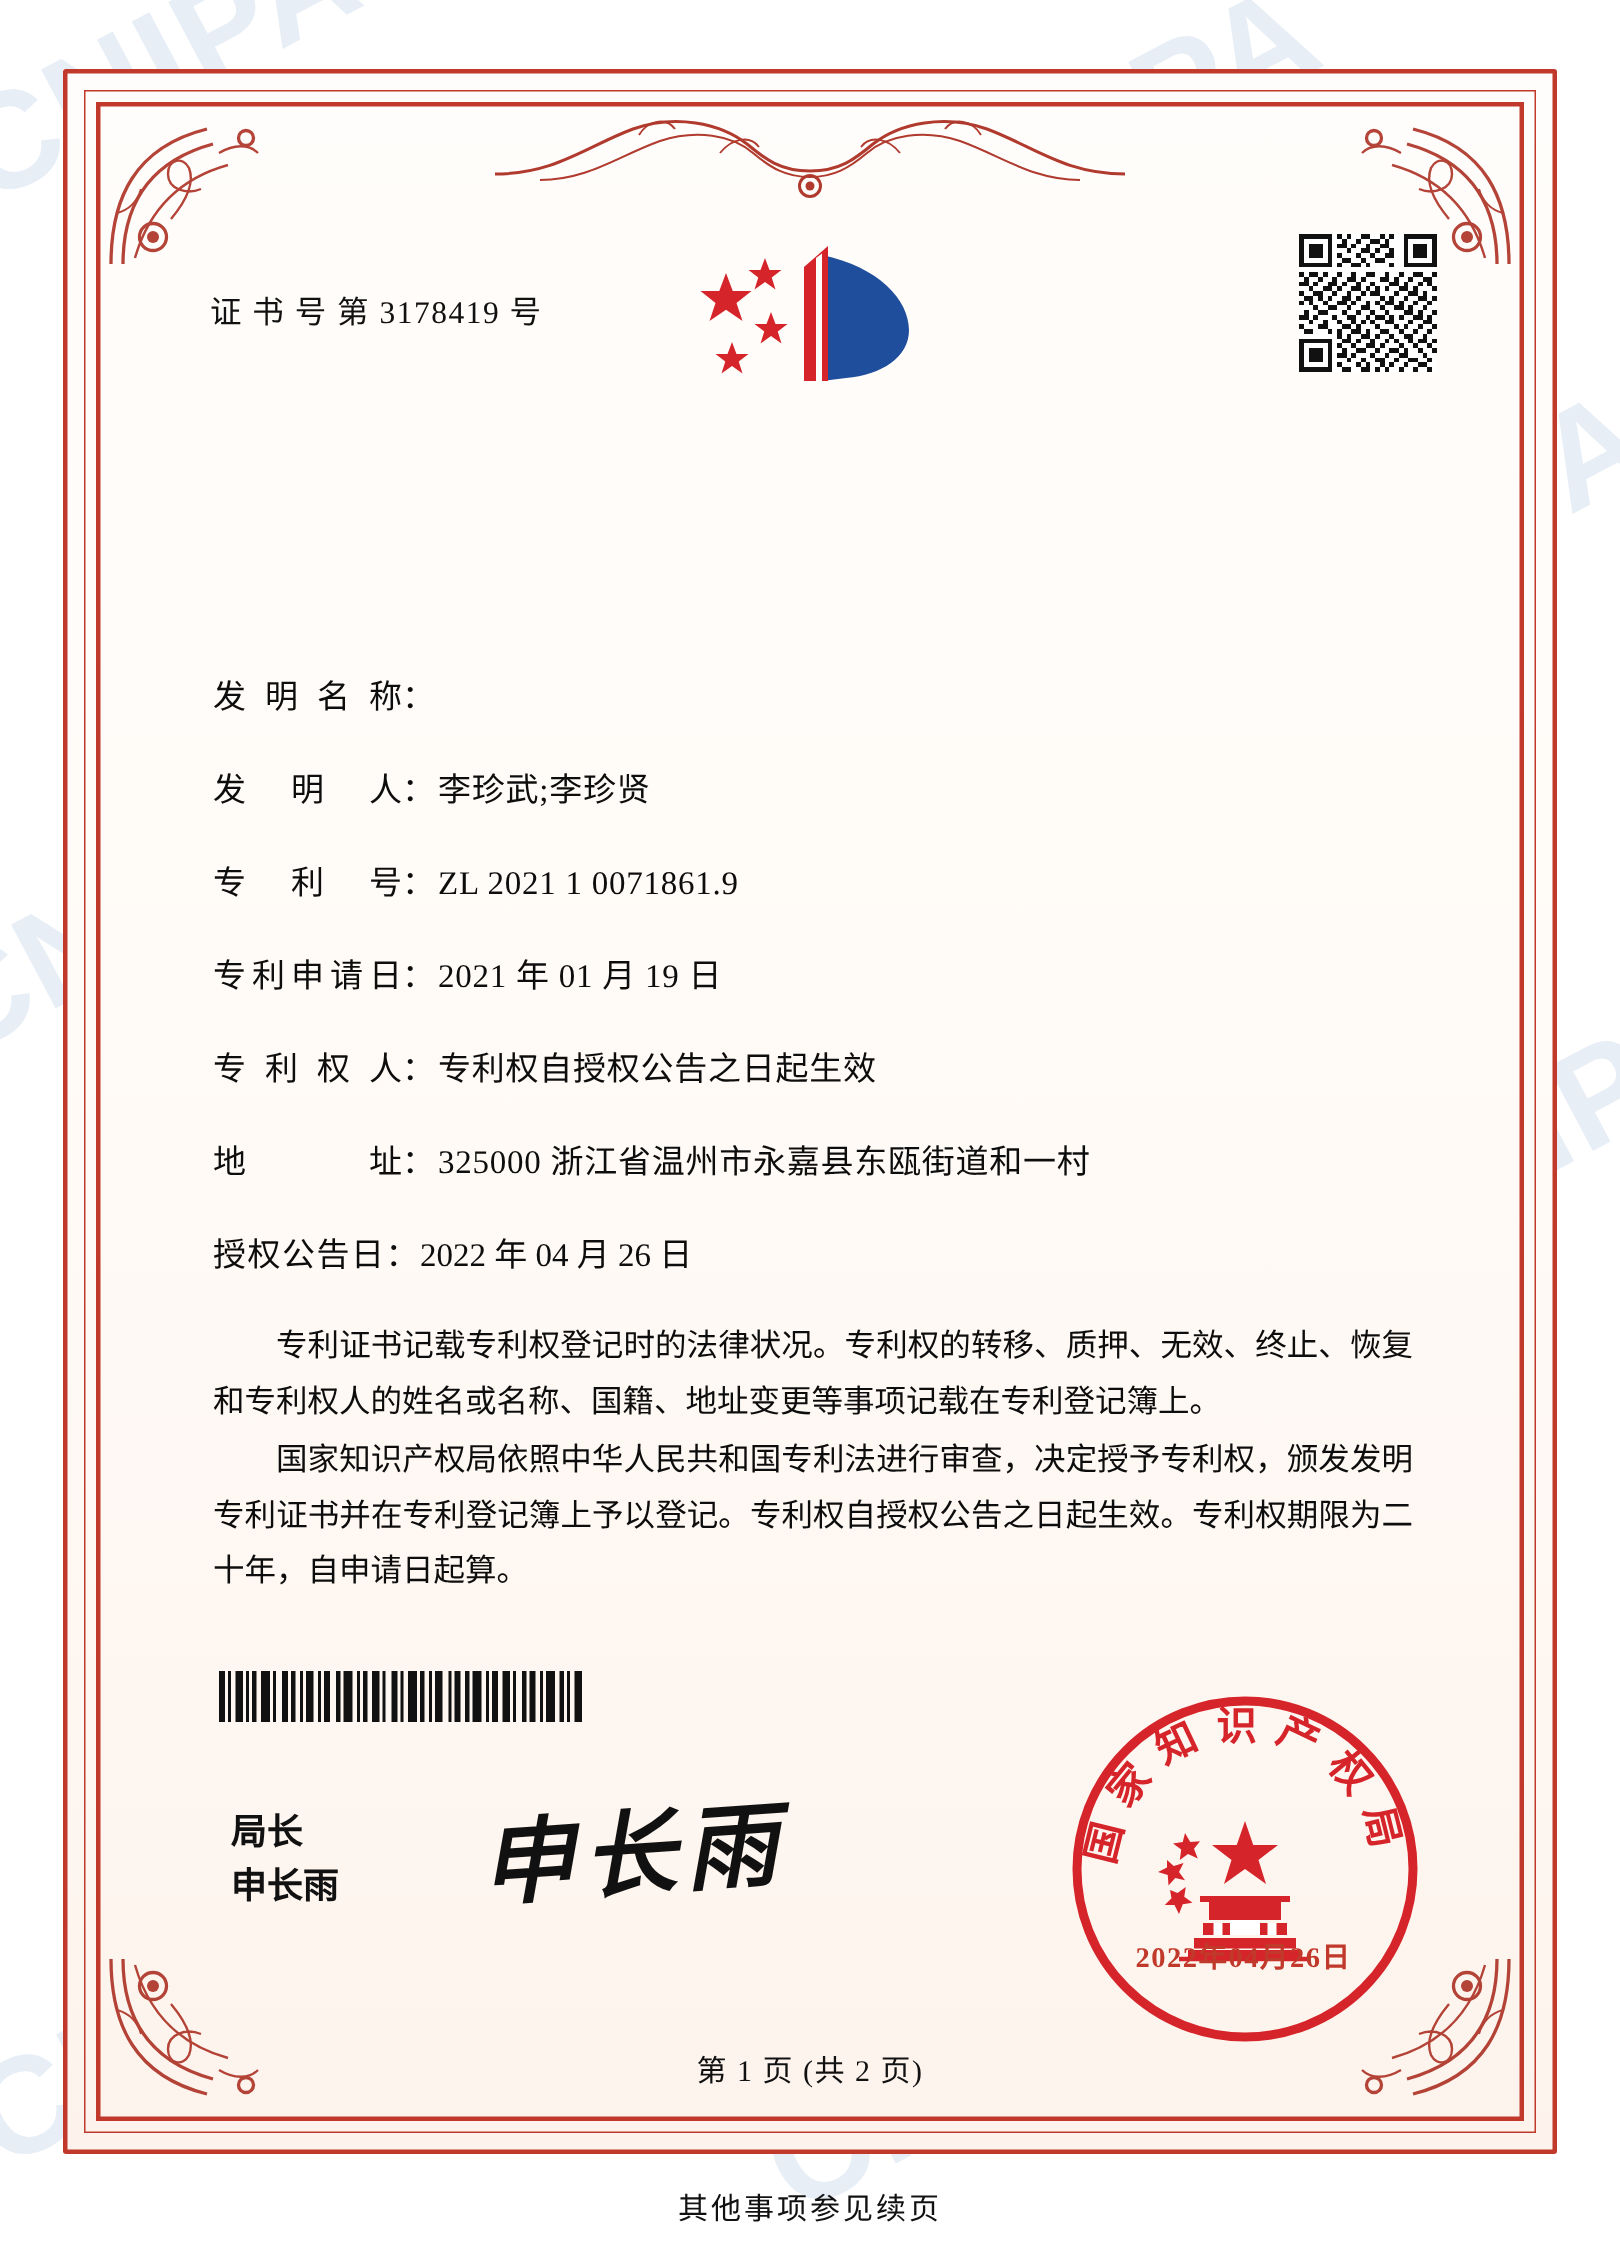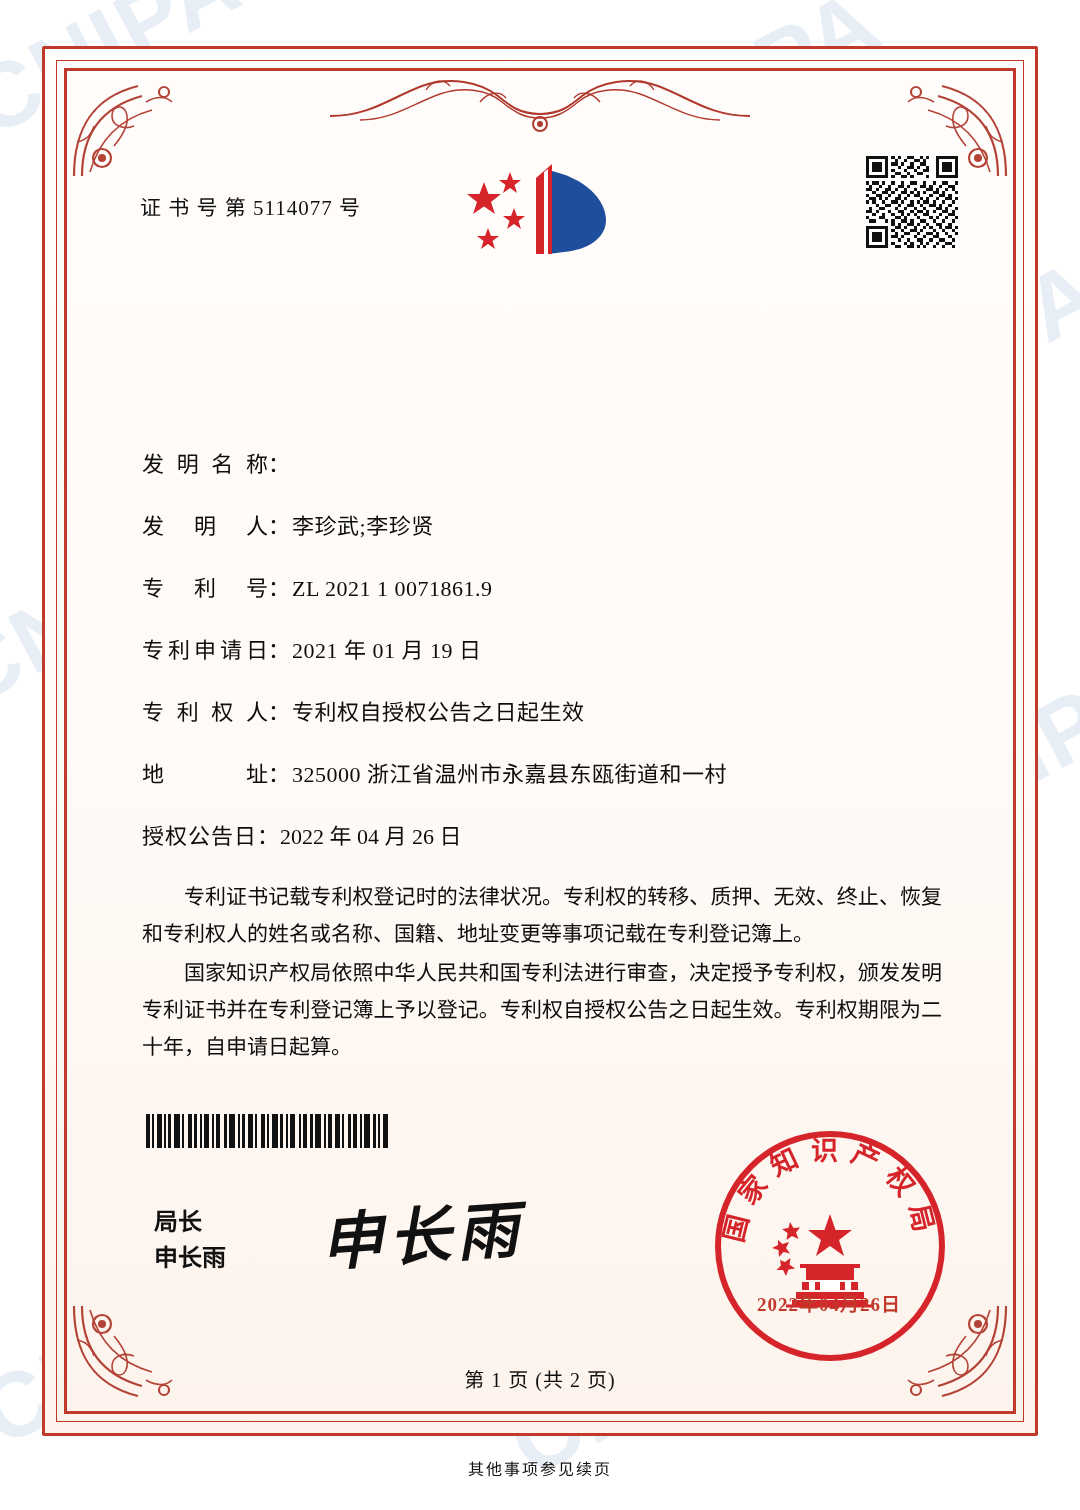--- a/index.html
+++ b/index.html
@@ -214,21 +214,21 @@
     font-size:20px;
     color:#111;
     letter-spacing:1px;
     font-family:Liberation Serif, serif;
   }
 
   .footnote{
     position:absolute;
     left:0;right:0;top:1456px;
     text-align:center;
-    font-size:16px;
+    font-size:20px;
     color:#111;
     letter-spacing:2px;
     z-index:2;
   }
 </style>
 </head>
 <body>
 
 <div class="wm-layer">
   <div class="wm" style="left:-40px;top:-10px;font-size:92px;">CNIPA</div>
@@ -309,21 +309,21 @@
       <path d="M30 52 C62 52 82 36 110 26 C134 18 158 22 172 34 C184 44 194 50 210 50 C226 50 236 44 248 34 C262 22 286 18 310 26 C338 36 358 52 390 52" stroke-width="1.4"></path>
       <circle cx="210" cy="56" r="7"></circle>
       <circle cx="210" cy="56" r="3" fill="currentColor" stroke="none"></circle>
       <path d="M150 34 C158 24 170 22 176 30" stroke-width="1.3"></path>
       <path d="M270 34 C262 24 250 22 244 30" stroke-width="1.3"></path>
       <path d="M96 22 C102 12 114 10 120 18" stroke-width="1.3"></path>
       <path d="M324 22 C318 12 306 10 300 18" stroke-width="1.3"></path>
     </svg>
   </div>
 
-  <div class="cert-no">证 书 号 第 5114077 号</div>
+  <div class="cert-no">证 书 号 第 3178419 号</div>
 
   <div class="logo">
     <svg viewBox="0 0 200 110">
 
       <path d="M108 98 L108 14 C146 22 166 44 166 64 C166 82 148 94 124 96 Z" fill="#1f4e9c"></path>
 
       <path d="M96 98 L96 22 L112 8 L112 98 Z" fill="#d6252a"></path>
 
       <path d="M104 98 L104 16 L108 13 L108 98 Z" fill="#ffffff"></path>
 

